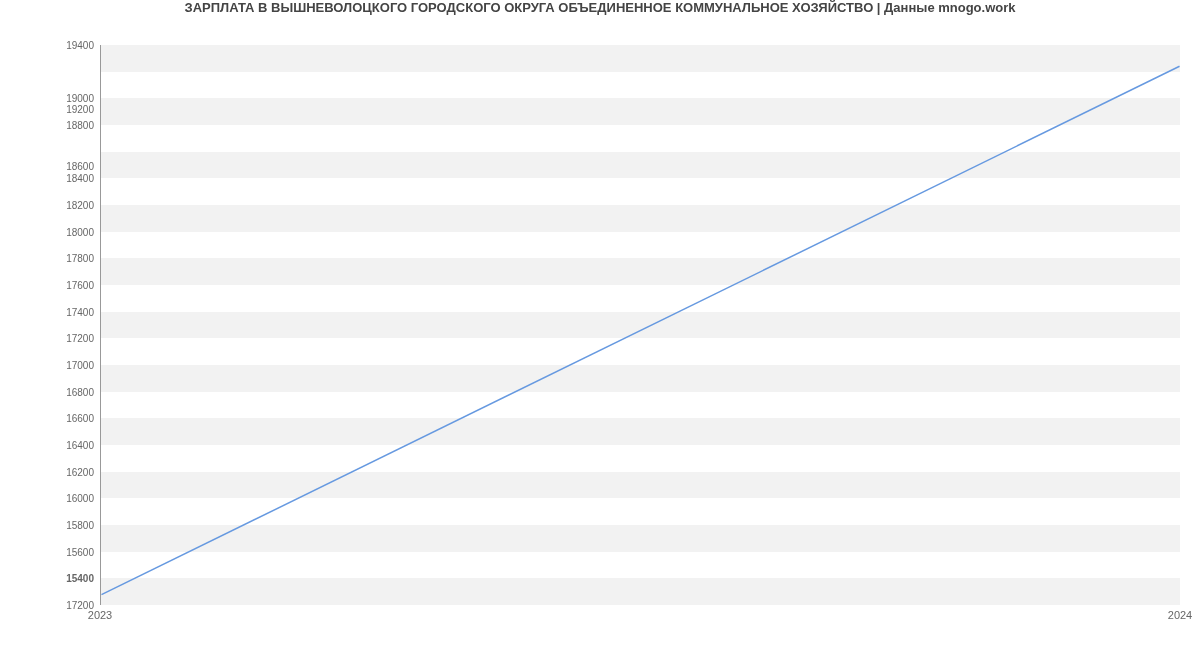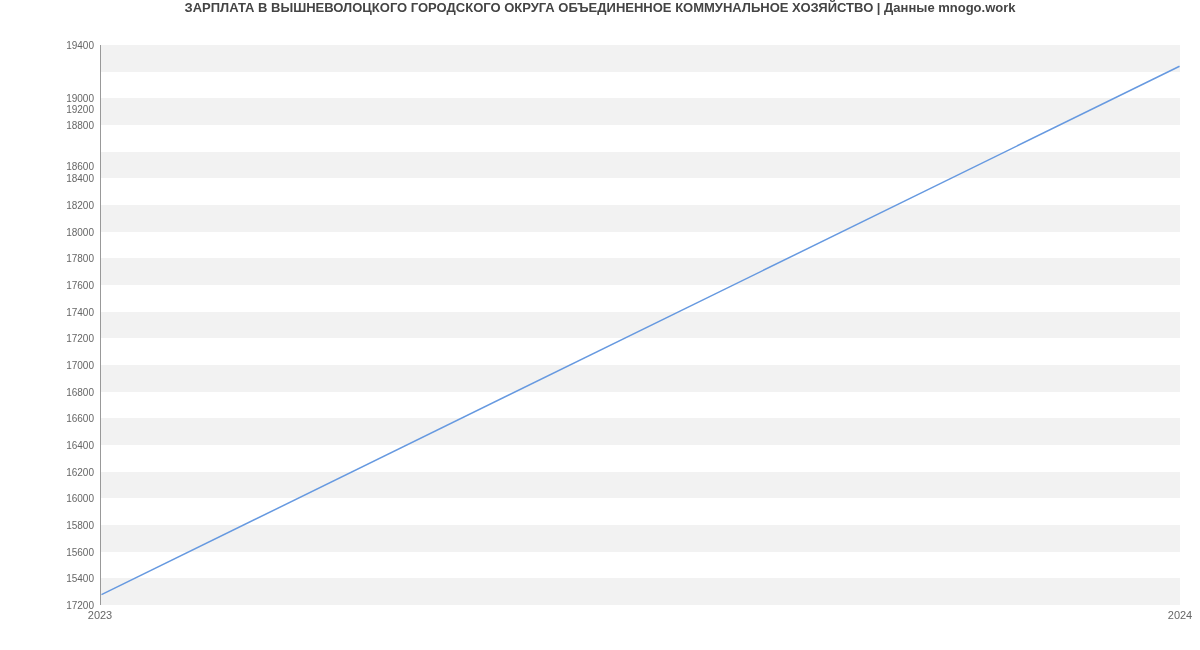--- a/index.html
+++ b/index.html
@@ -82,21 +82,21 @@
       <div class="grid-band" style="top: 213.333px; height: 26.6667px;"></div>
       <div class="grid-band" style="top: 160px; height: 26.6667px;"></div>
       <div class="grid-band" style="top: 106.667px; height: 26.6667px;"></div>
       <div class="grid-band" style="top: 53.3333px; height: 26.6667px;"></div>
       <div class="grid-band" style="top: 0px; height: 26.6667px;"></div>
       <svg class="line-layer" id="line-layer" viewBox="0 0 1080 560">
         <path d="M0 550.6666666666666 L1080 21.33333333333337" fill="none" stroke="#6699e0" stroke-width="1.5"></path>
       </svg>
     </div>
 <div class="y-tick-label" style="top: 580px;">17200</div>
-    <div class="y-tick-label" style="top: 553.333px;">15400</div>
+    <div class="y-tick-label" style="top: 553.333px; font-weight: bold;">15400</div>
     <div class="y-tick-label" style="top: 526.667px;">15600</div>
     <div class="y-tick-label" style="top: 500px;">15800</div>
     <div class="y-tick-label" style="top: 473.333px;">16000</div>
     <div class="y-tick-label" style="top: 446.667px;">16200</div>
     <div class="y-tick-label" style="top: 420px;">16400</div>
     <div class="y-tick-label" style="top: 393.333px;">16600</div>
     <div class="y-tick-label" style="top: 366.667px;">16800</div>
     <div class="y-tick-label" style="top: 340px;">17000</div>
     <div class="y-tick-label" style="top: 313.333px;">17200</div>
     <div class="y-tick-label" style="top: 286.667px;">17400</div>

